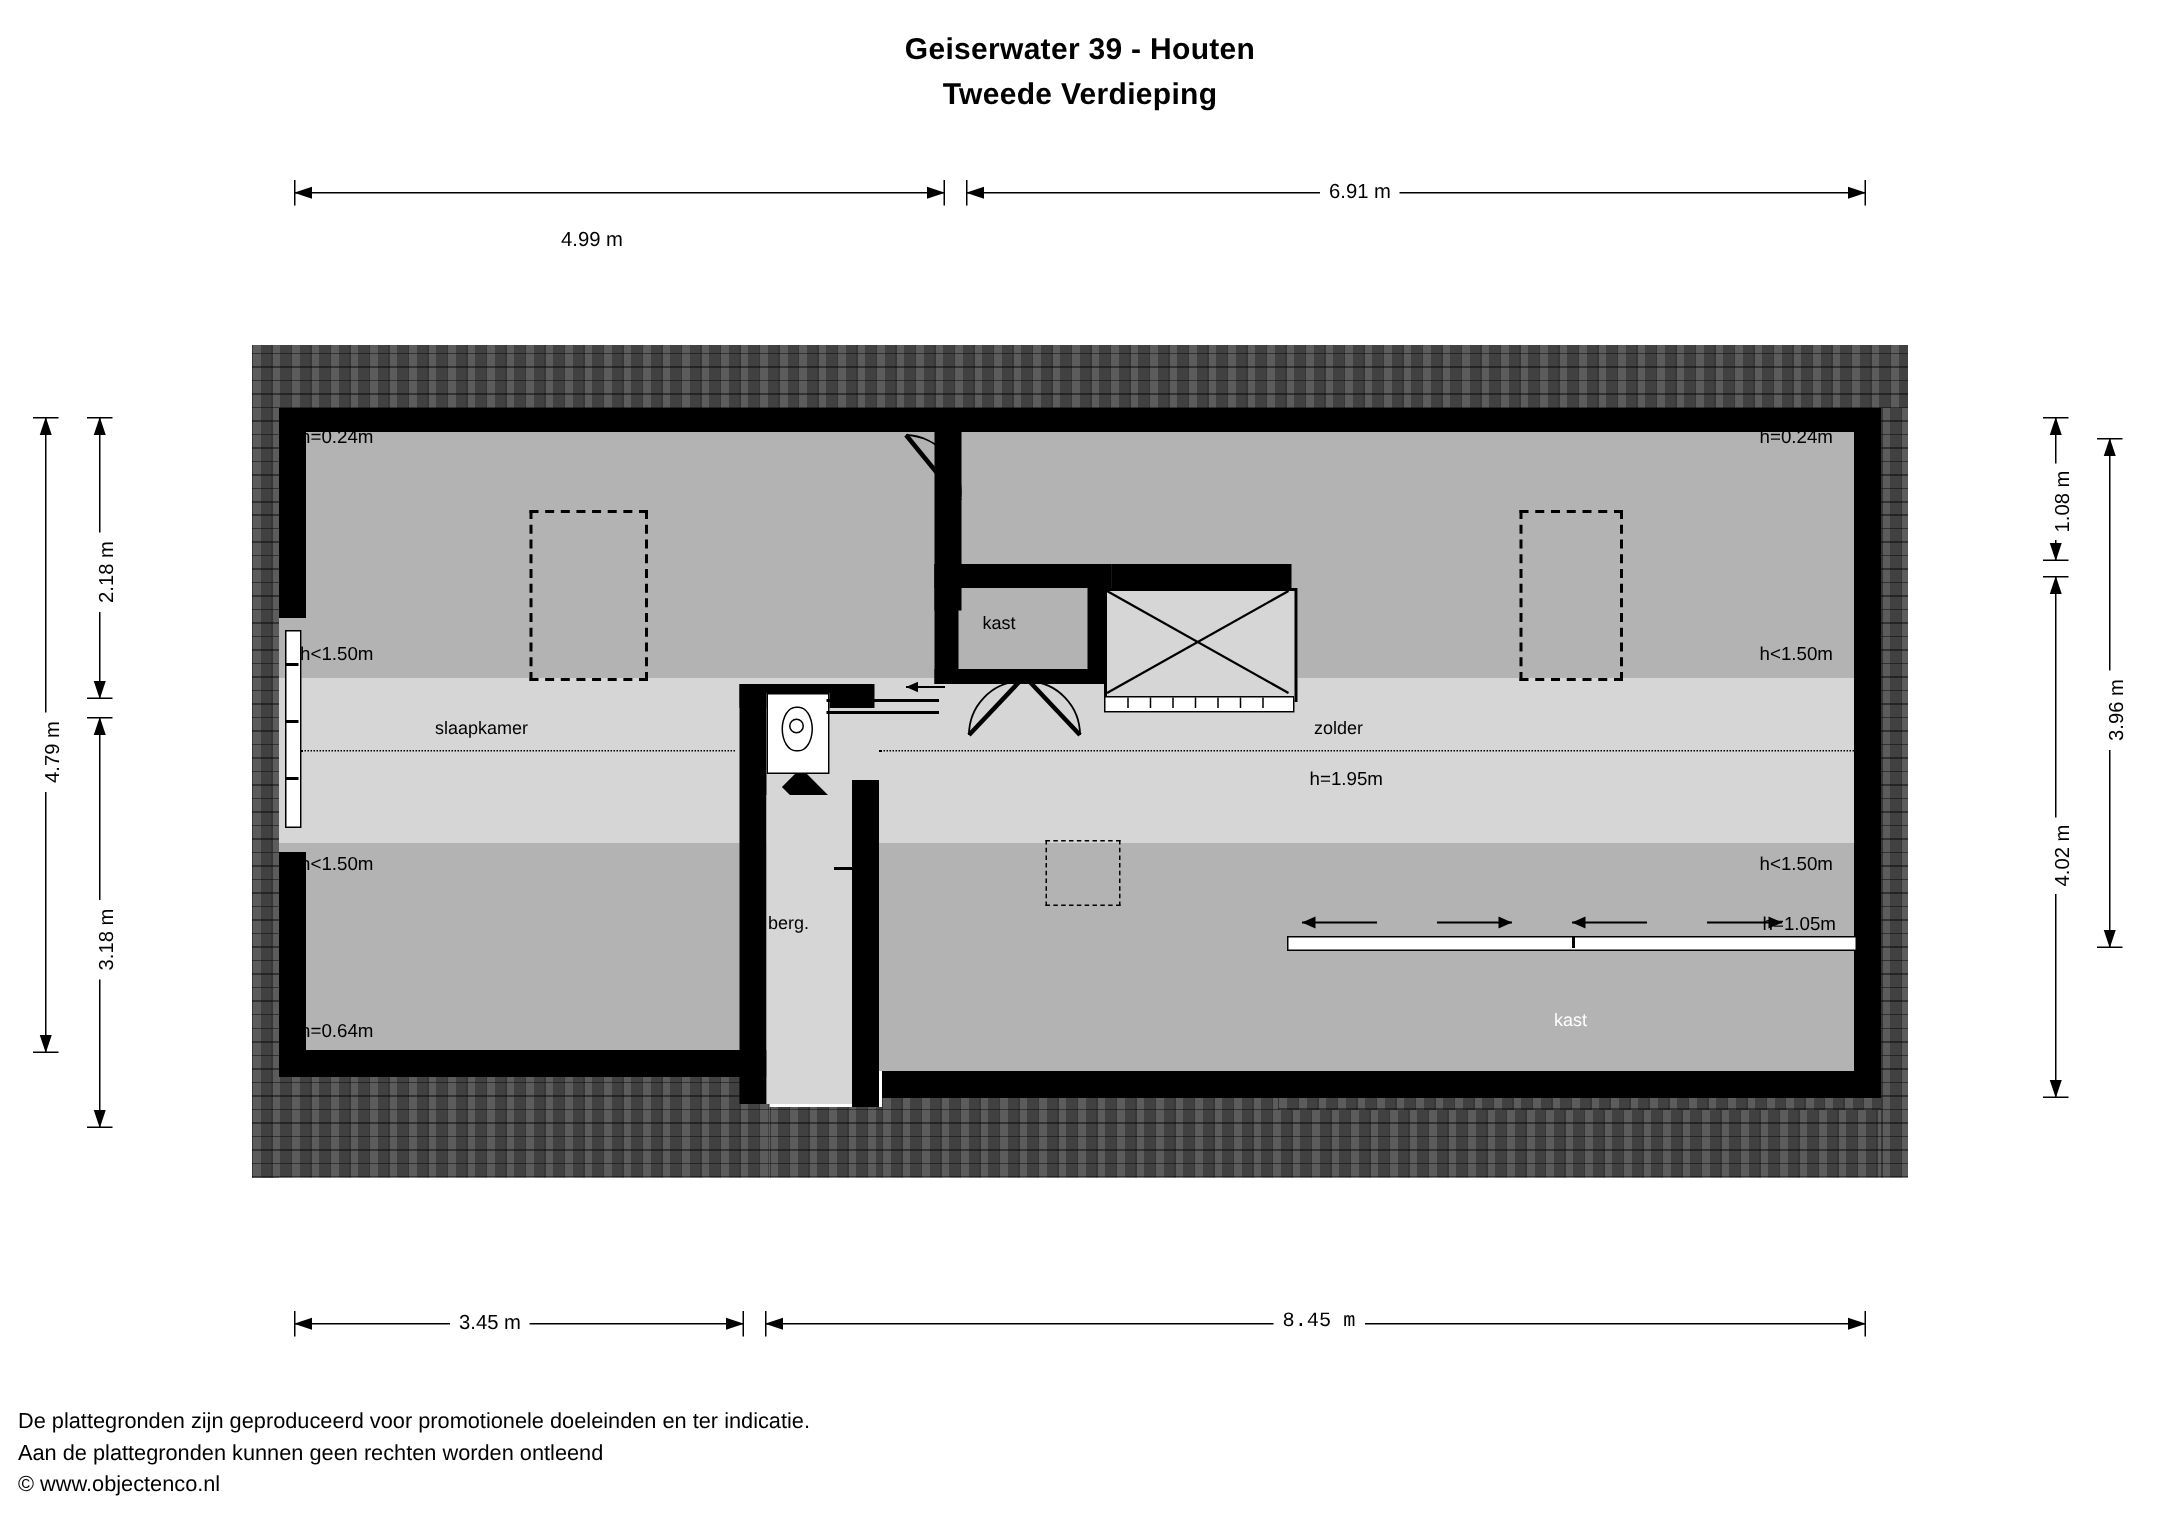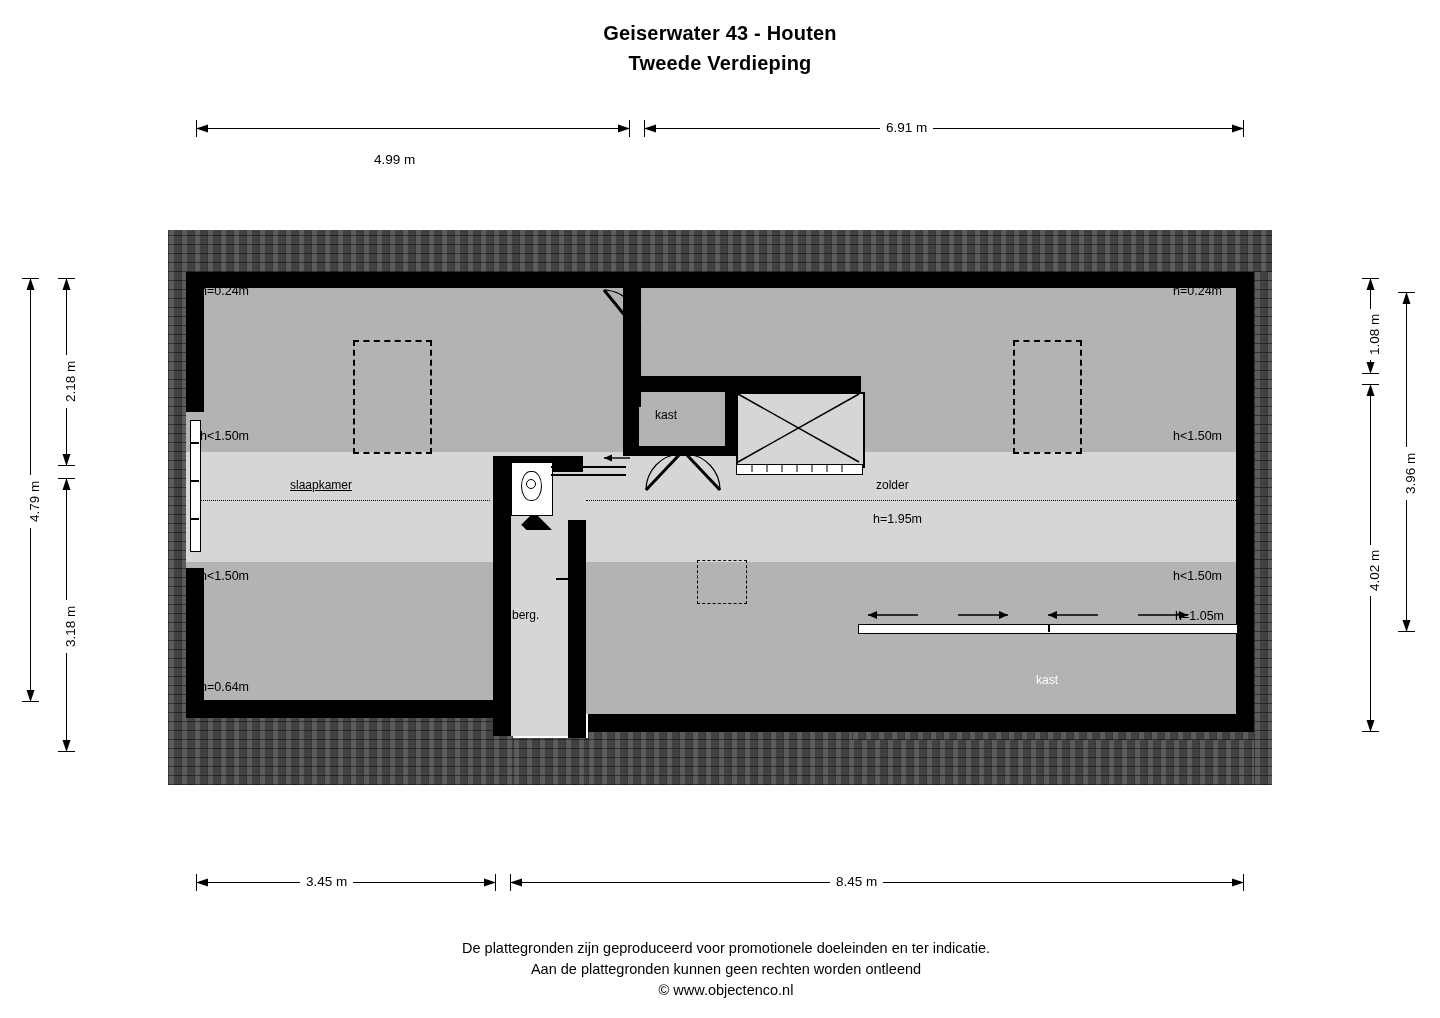--- a/index.html
+++ b/index.html
@@ -34,28 +34,28 @@
   .label{position:absolute;font-size:12px;white-space:nowrap;}
   .label.small{font-size:12.5px;}
   .label.white{color:#fff;}
   .dotline{position:absolute;border-top:1px dotted #000;}
   
   .dim{position:absolute;}
   .dim .line{position:absolute;background:#000;}
   .dim .txt{position:absolute;font-size:13.5px;background:#fff;padding:0 6px;white-space:nowrap;}
   .vtxt{position:absolute;font-size:13.5px;white-space:nowrap;transform-origin:0 0;}
   .foot{
-    position:absolute;left:12px;right:0;text-align:center;font-size:14.5px;line-height:21px;
+    position:absolute;left:12px;right:0;font-size:14.5px;line-height:21px;
   }
   svg{display:block;overflow:visible;}
 </style>
 </head>
 <body>
 
-<div class="title">Geiserwater 43 - Houten</div>
+<div class="title">Geiserwater 39 - Houten</div>
 <div class="subtitle">Tweede Verdieping</div>
 
 <div class="dim" style="left:196px;top:120px;width:434px;height:20px;">
   <div class="line" style="left:0;top:8px;width:434px;height:1px;"></div>
   <div class="line" style="left:0;top:0;width:1px;height:17px;"></div>
   <div class="line" style="left:433px;top:0;width:1px;height:17px;"></div>
   <svg style="position:absolute;left:0;top:2px;" width="434" height="13">
     <polygon points="0,6.5 12,2.5 12,10.5" fill="#000"></polygon>
     <polygon points="434,6.5 422,2.5 422,10.5" fill="#000"></polygon>
   </svg>
@@ -234,21 +234,21 @@
   <div style="position:absolute;left:690px;top:394px;width:378px;height:8px;border:1px solid #000;background:#fff;"></div>
   <div style="position:absolute;left:880px;top:394px;width:2px;height:8px;background:#000;"></div>
 
   <div class="dashwin" style="left:185px;top:110px;width:75px;height:110px;"></div>
   <div class="dashwin" style="left:845px;top:110px;width:65px;height:110px;"></div>
   <div class="dashwin thin" style="left:529px;top:330px;width:48px;height:42px;"></div>
 
   <div class="dotline" style="left:32px;top:270px;width:290px;"></div>
   <div class="dotline" style="left:418px;top:270px;width:650px;"></div>
 
-  <div class="label" style="left:122px;top:248px;text-decoration:underline;">slaapkamer</div>
+  <div class="label" style="left:122px;top:248px;">slaapkamer</div>
   <div class="label" style="left:487px;top:178px;">kast</div>
   <div class="label" style="left:708px;top:248px;">zolder</div>
   <div class="label" style="left:344px;top:378px;">berg.</div>
   <div class="label white" style="left:868px;top:443px;">kast</div>
 
   <div class="label small" style="left:32px;top:54px;">h=0.24m</div>
   <div class="label small" style="left:1005px;top:54px;">h=0.24m</div>
   <div class="label small" style="left:32px;top:199px;">h&lt;1.50m</div>
   <div class="label small" style="left:1005px;top:199px;">h&lt;1.50m</div>
   <div class="label small" style="left:705px;top:282px;">h=1.95m</div>
@@ -270,18 +270,18 @@
   <div class="txt" style="left:104px;top:0px;">3.45 m</div>
 </div>
 <div class="dim" style="left:510px;top:874px;width:734px;height:20px;">
   <div class="line" style="left:0;top:8px;width:734px;height:1px;"></div>
   <div class="line" style="left:0;top:0;width:1px;height:17px;"></div>
   <div class="line" style="left:733px;top:0;width:1px;height:17px;"></div>
   <svg style="position:absolute;left:0;top:2px;" width="734" height="13">
     <polygon points="0,6.5 12,2.5 12,10.5" fill="#000"></polygon>
     <polygon points="734,6.5 722,2.5 722,10.5" fill="#000"></polygon>
   </svg>
-  <div class="txt" style="left:320px;top:0px;">8.45 m</div>
+  <div class="txt" style="left:339px;top:0px;font-family:Liberation Mono, monospace;">8.45 m</div>
 </div>
 
 <div class="foot" style="top:938px;">De plattegronden zijn geproduceerd voor promotionele doeleinden en ter indicatie.</div>
 <div class="foot" style="top:959px;">Aan de plattegronden kunnen geen rechten worden ontleend</div>
 <div class="foot" style="top:980px;">© www.objectenco.nl</div>
 
 </body></html>

